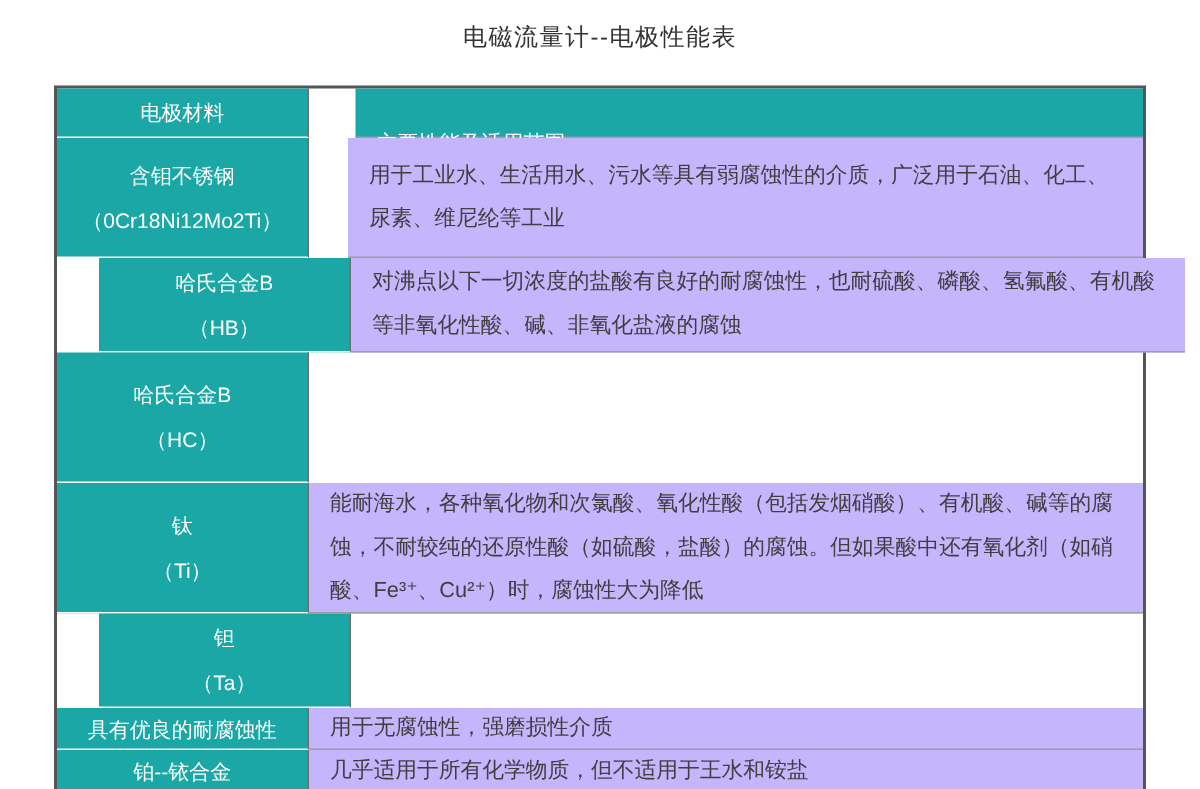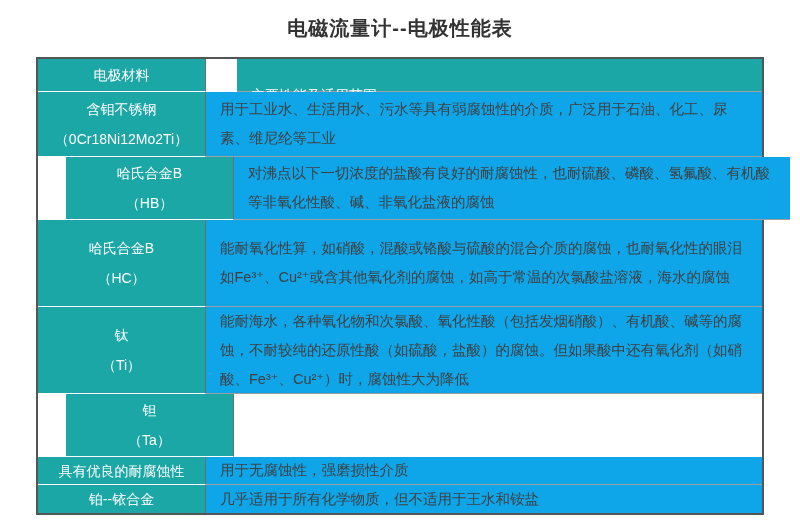--- a/index.html
+++ b/index.html
@@ -10,43 +10,43 @@
     --outer_border:#555555;
     --col_line:#6E6E6E;
     --row_line:#9E9E9E;
     --cell_gap_line:#FFFFFF;
   }
   *{box-sizing:border-box;margin:0;padding:0;}
   html,body{width:800px;height:526px;background:#ffffff;overflow:hidden;
     font-family:"Liberation Sans","DejaVu Sans",sans-serif;}
   .page-title{
     padding-top:15px;height:44px;text-align:center;
-    font-size:20px;font-weight:700;color:var(--title_text);
+    font-size:16px;font-weight:400;color:var(--title_text);
     letter-spacing:1px;
   }
   .etable{
     margin:13px 0 0 36px;width:728px;
     border:2px solid var(--outer_border);
     background:#fff;
   }
   .erow{display:flex;width:100%;}
   .h-header{height:33px;gap:31px;}
-  .h65{height:65px;}
+  .h65{height:80px;gap:26px;}
   .h63{height:63px;margin-left:28px;}
   .h87{height:87px;}
   .h28{height:28px;}
   .cell-material{
     flex:0 0 168px;background:var(--teal);color:var(--header_text);
     display:flex;flex-direction:column;align-items:center;justify-content:center;
     text-align:center;font-size:14px;line-height:30px;
     border-right:1px solid var(--col_line);
     border-bottom:1px solid var(--cell_gap_line);
   }
   .cell-desc{
-    flex:1 1 auto;background:#0ea5e9;color:var(--body_text);
+    flex:1 1 auto;background:#c4b5fd;color:var(--body_text);
     display:flex;align-items:center;
     font-size:14.5px;line-height:29px;
     padding:0 14px;
     border-bottom:1px solid var(--row_line);
   }
   .erow:last-child .cell-material,
   .erow:last-child .cell-desc{border-bottom:none;}
   .erow.header .cell-material,
   .erow.header .cell-desc{
     background:var(--teal);color:var(--header_text);
@@ -88,23 +88,20 @@
     <div class="cell-desc">
       <div>对沸点以下一切浓度的盐酸有良好的耐腐蚀性，也耐硫酸、磷酸、氢氟酸、有机酸等非氧化性酸、碱、非氧化盐液的腐蚀</div>
     </div>
   </div>
 
   <div class="erow h87">
     <div class="cell-material">
       <div>哈氏合金B</div>
       <div>（HC）</div>
     </div>
-    <div class="cell-desc">
-      <div>能耐氧化性算，如硝酸，混酸或铬酸与硫酸的混合介质的腐蚀，也耐氧化性的眼泪如Fe³⁺、Cu²⁺或含其他氧化剂的腐蚀，如高于常温的次氯酸盐溶液，海水的腐蚀</div>
-    </div>
   </div>
 
   <div class="erow h87">
     <div class="cell-material">
       <div>钛</div>
       <div>（Ti）</div>
     </div>
     <div class="cell-desc">
       <div>能耐海水，各种氧化物和次氯酸、氧化性酸（包括发烟硝酸）、有机酸、碱等的腐蚀，不耐较纯的还原性酸（如硫酸，盐酸）的腐蚀。但如果酸中还有氧化剂（如硝酸、Fe³⁺、Cu²⁺）时，腐蚀性大为降低</div>
     </div>

